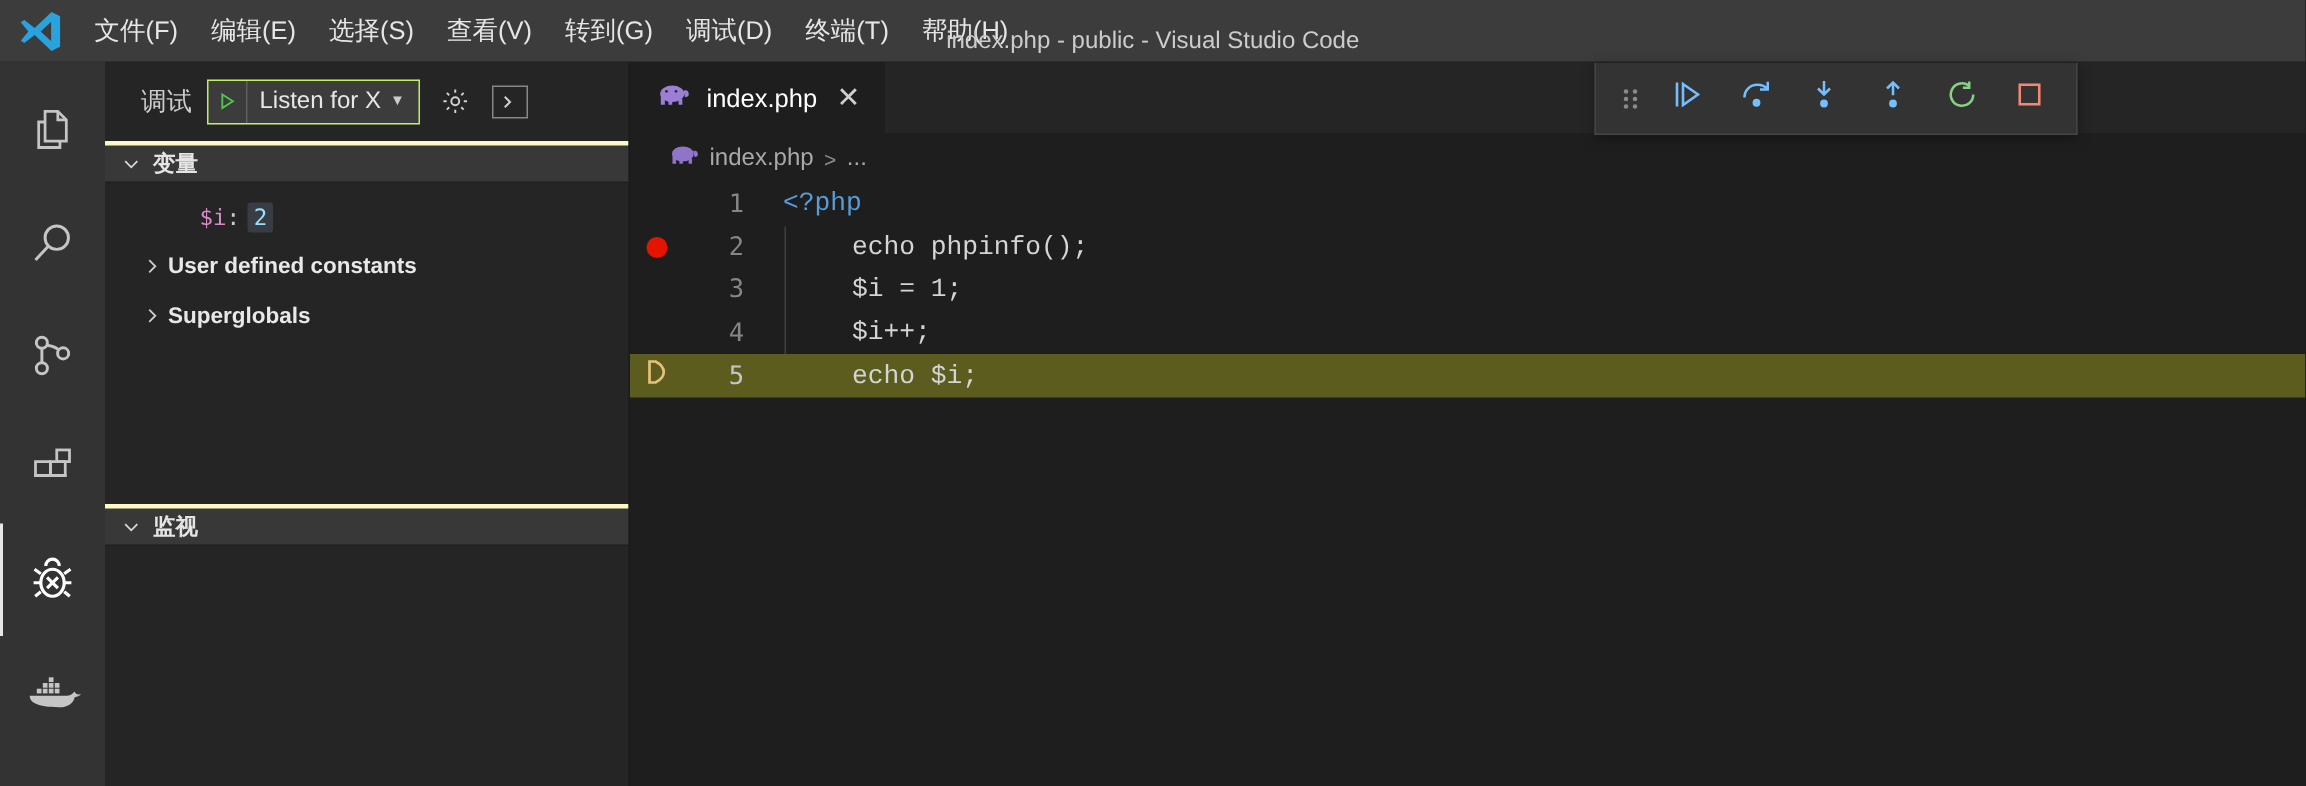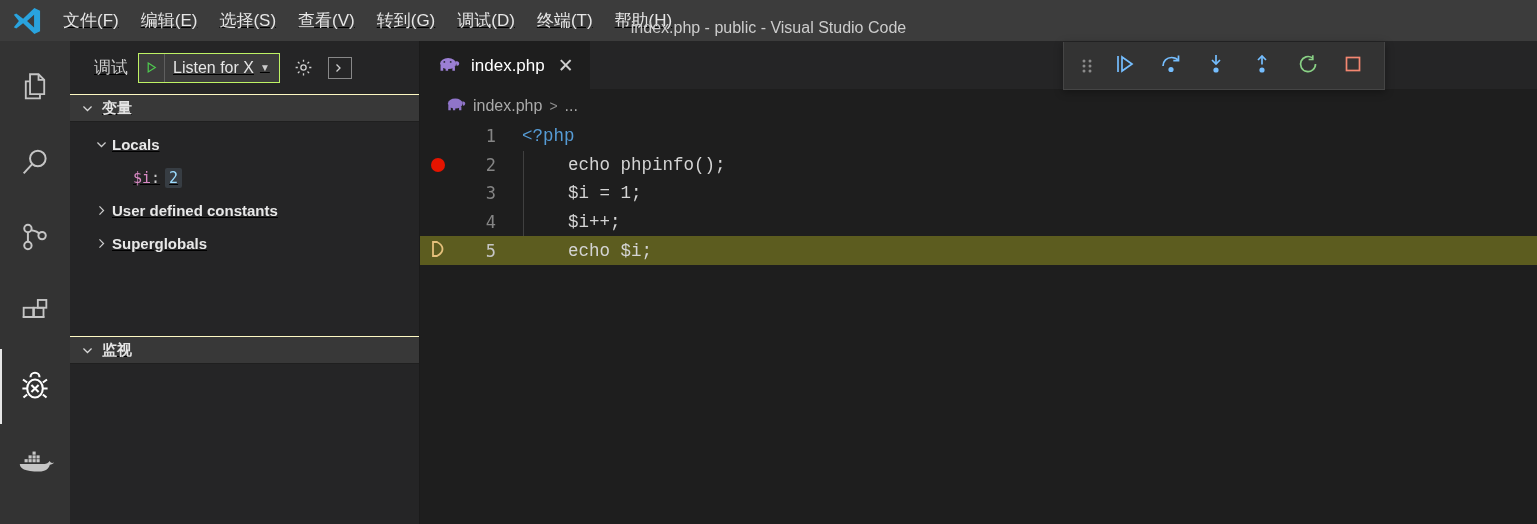--- a/index.html
+++ b/index.html
@@ -12,21 +12,21 @@
   #app { position: relative; width: 1537px; height: 524px; display: flex; flex-direction: column; }
 
   
   .titlebar {
     height: 41px; min-height: 41px;
     background: #3c3c3c;
     display: flex; align-items: center;
     position: relative;
   }
   .vscode-logo { width: 52px; height: 41px; display: flex; align-items: center; justify-content: center; }
-  .menu { display: flex; align-items: center; gap: 0px; text-decoration: underline; }
+  .menu { display: flex; align-items: center; gap: 0px; }
   .menu-item {
     font-size: 17px; color: #e6e6e6; padding: 2px 11px;
     white-space: nowrap; cursor: default;
   }
   .window-title {
     position: absolute; left: 0; right: 0; top: 0; height: 56px;
     display: flex; align-items: center; justify-content: center;
     font-size: 16px; color: #cccccc; pointer-events: none;
   }
 
@@ -52,21 +52,20 @@
     background: #e7e7e7;
   }
 
   
   .sidebar {
     width: 350px; min-width: 350px;
     background: #252526;
     display: flex; flex-direction: column;
     border-right: 1px solid #1b1b1b;
     overflow: hidden;
-    text-decoration: underline;
   }
   .debug-toolbar {
     height: 53px; min-height: 53px;
     display: flex; align-items: center; padding: 0 10px 0 24px; gap: 10px;
   }
   .debug-label { font-size: 17px; color: #cccccc; white-space: nowrap; }
   .config-select {
     display: flex; align-items: center;
     height: 30px;
     border: 1px solid #bef264; background: #3c3c3c;
@@ -87,21 +86,21 @@
   .tb-icon.boxed { border: 1px solid #888888; width: 24px; height: 22px; }
 
   .section { display: flex; flex-direction: column; }
   .section-header {
     height: 28px; min-height: 28px;
     background: #383838;
     display: flex; align-items: center; gap: 7px;
     padding-left: 9px;
     font-size: 15px; font-weight: bold; color: #e4e4e4;
     cursor: pointer;
-    border-top: 1px solid #fef9c3;
+    border-top: 3px solid #fef9c3;
     border-bottom: 1px solid #1f1f1f;
   }
   .sec-chev { width: 16px; display: flex; justify-content: center; color: #cccccc; }
   .var-body { flex: 1; padding-top: 6px; min-height: 0; overflow: hidden; }
   .tree-row {
     height: 33px; display: flex; align-items: center;
     font-size: 15px; color: #d4d4d4; cursor: pointer;
     padding-left: 20px;
   }
   .tw { width: 22px; display: flex; align-items: center; justify-content: center; color: #cccccc; }
@@ -302,28 +301,20 @@
       <div class="section" style="flex:1; min-height:0;">
         <div class="section-header">
           <span class="sec-chev">
             <svg width="13" height="13" viewBox="0 0 16 16" fill="none" stroke="#d8d8d8" stroke-width="1.5">
                 <path d="M3 5.5 8 10.5l5-5"></path>
               </svg>
           </span>
           <span>变量</span>
         </div>
         <div class="var-body">
-          <div class="tree-row">
-            <span class="tw">
-              <svg width="13" height="13" viewBox="0 0 16 16" fill="none" stroke="#cccccc" stroke-width="1.5">
-                  <path d="M3 5.5 8 10.5l5-5"></path>
-                </svg>
-            </span>
-            <span class="tree-label">Locals</span>
-          </div>
           <div class="tree-row var-leaf">
             <span class="var-name">$i</span>
             <span class="var-colon">:</span>
             <span class="var-val">2</span>
           </div>
           <div class="tree-row">
             <span class="tw">
               <svg width="13" height="13" viewBox="0 0 16 16" fill="none" stroke="#cccccc" stroke-width="1.5">
                   <path d="M5.5 3 10.5 8l-5 5"></path>
                 </svg>

